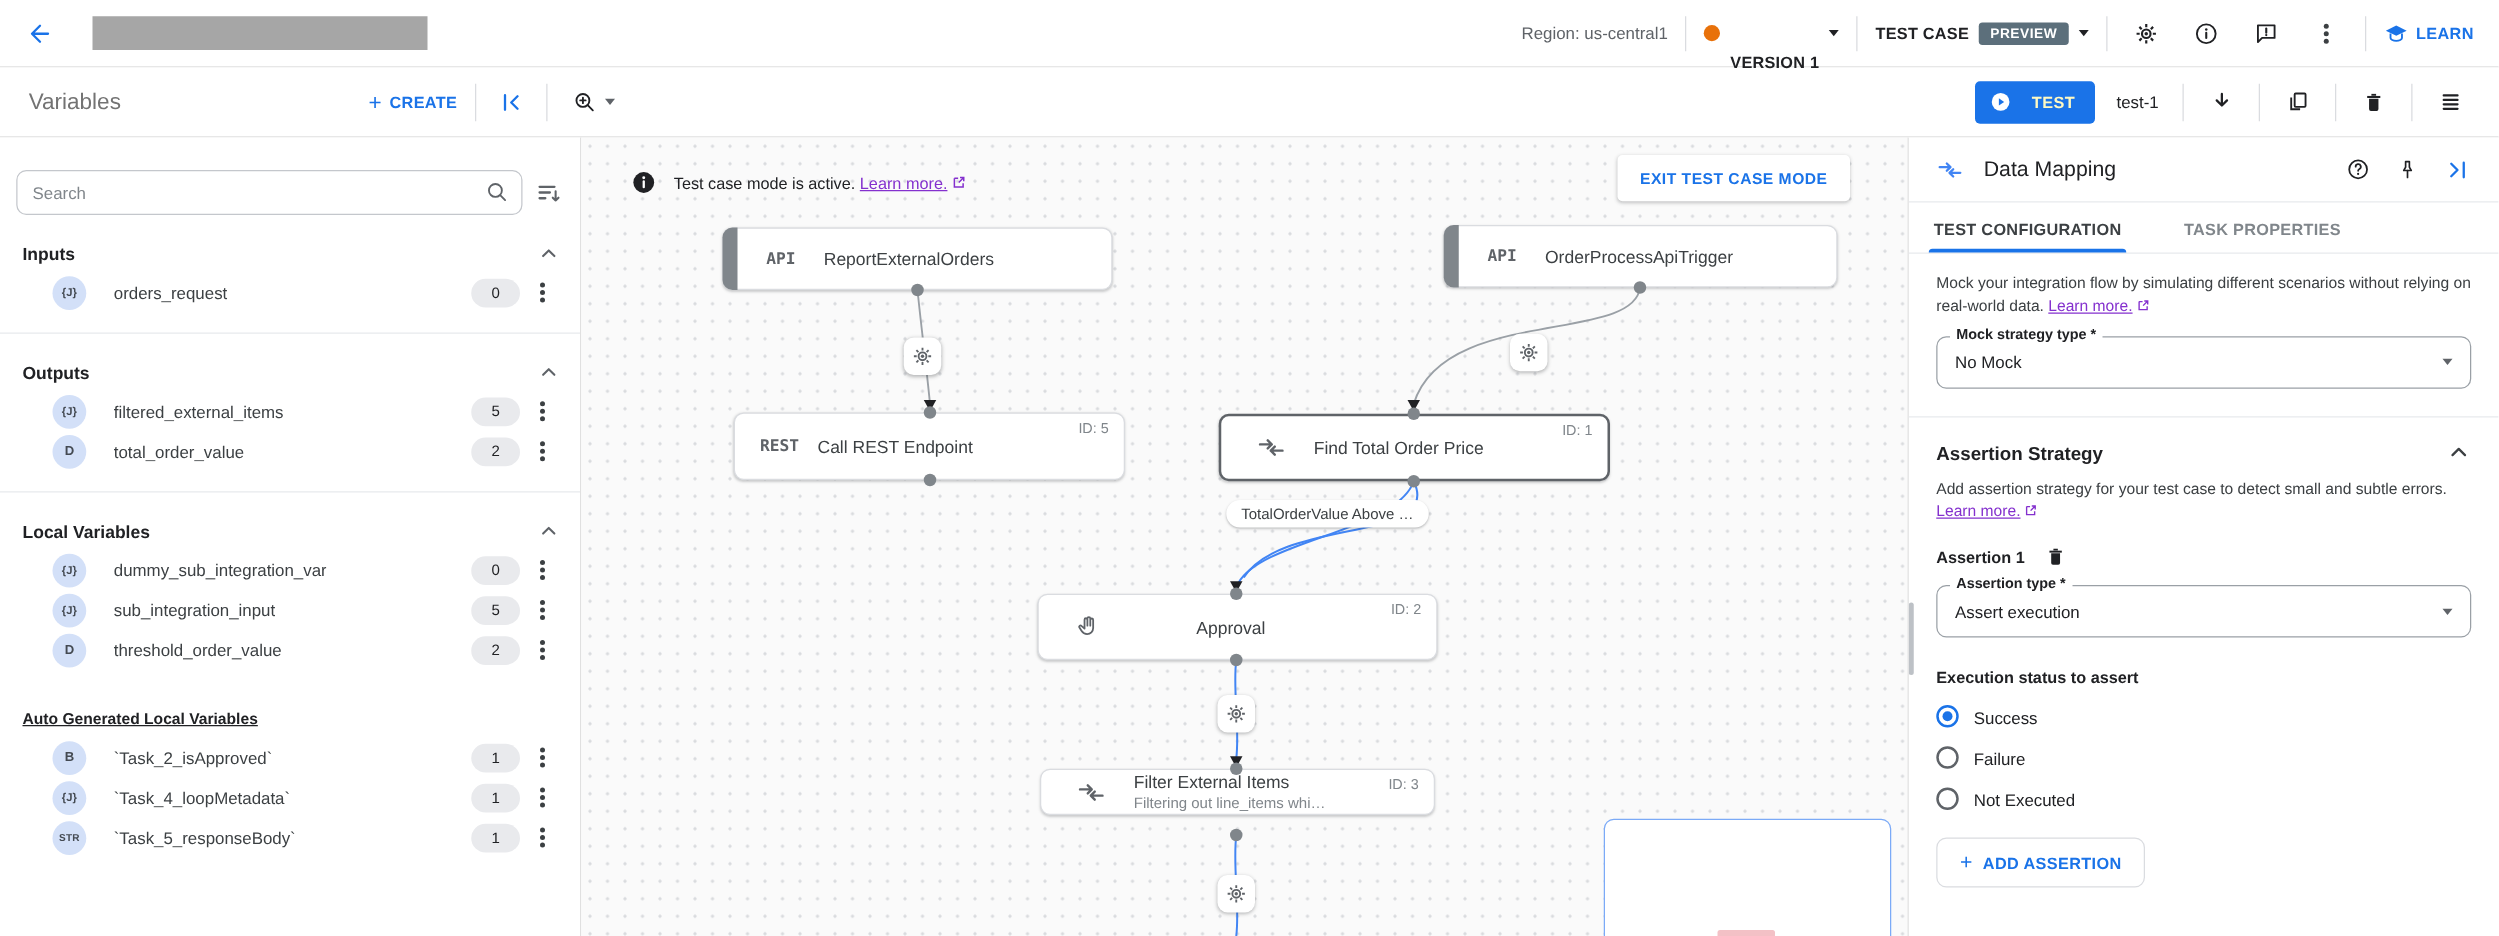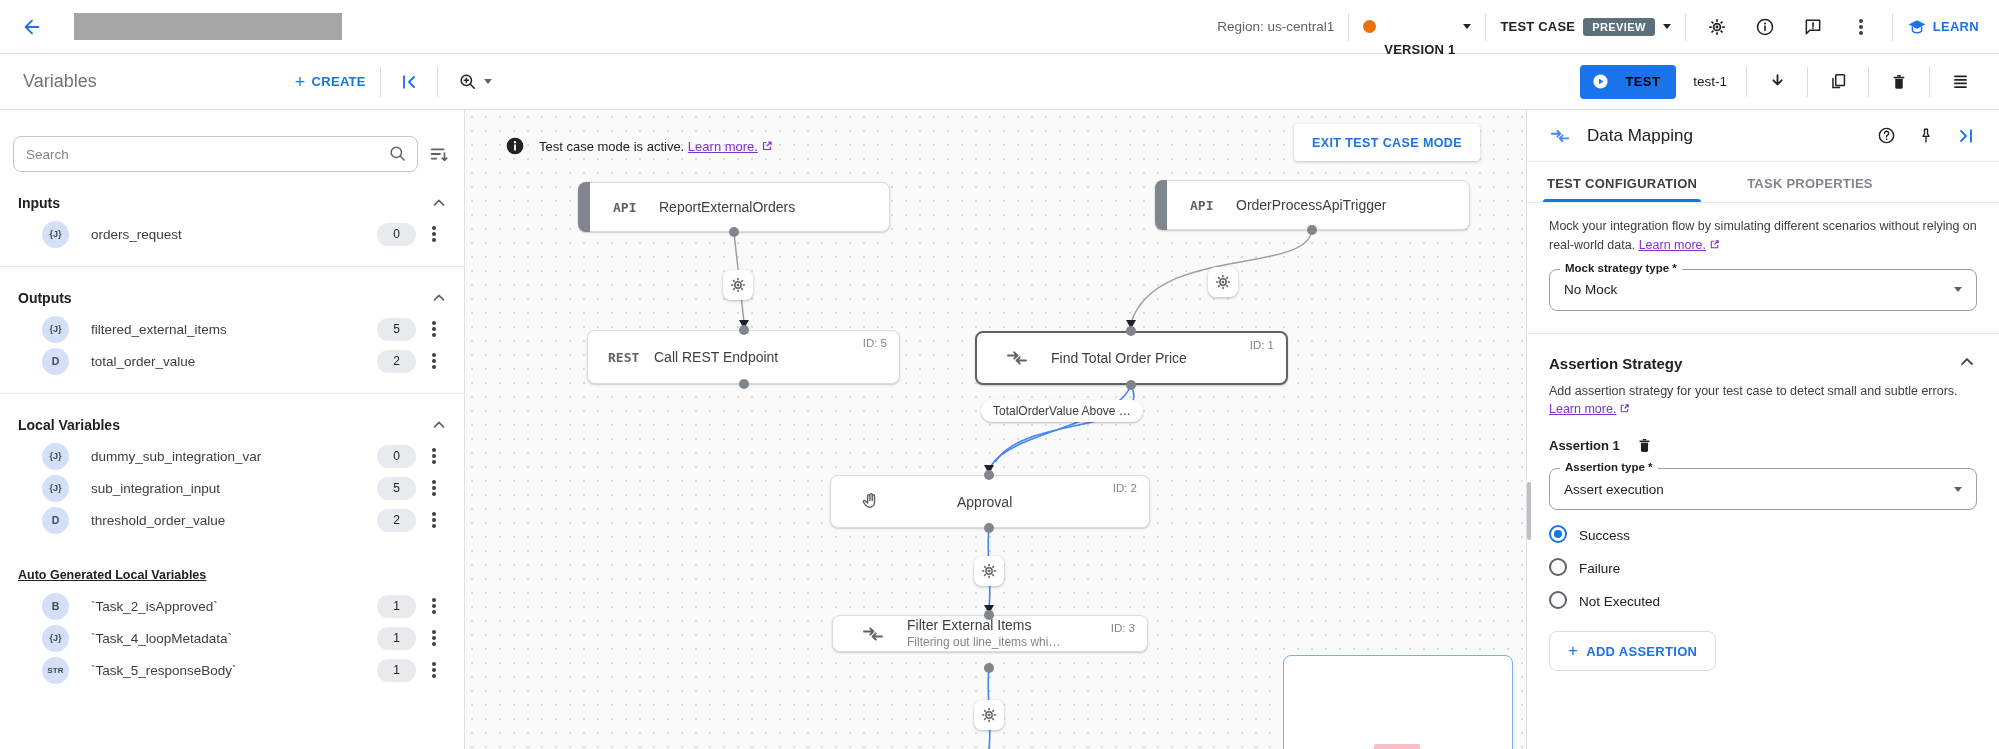--- a/index.html
+++ b/index.html
@@ -25,21 +25,21 @@
   .learn { display:flex; align-items:center; gap:6px; cursor:pointer; }
   .learn-label { color:#1a73e8; font-size:13px; font-weight:700; letter-spacing:.3px; }
 
   
   .toolbar { height:56px; display:flex; align-items:center; border-bottom:1px solid #e0e0e0; background:#fff; padding:0 24px 0 23px; }
   .tb-title { font-size:18px; color:#737373; font-weight:400; }
   .create-btn { margin-left:198px; display:flex; align-items:center; gap:6px; color:#1a73e8; font-size:13px; font-weight:700; letter-spacing:.3px; cursor:pointer; }
   .plus { font-size:18px; font-weight:400; line-height:1; }
   .tb-div { width:1px; height:30px; background:#dadce0; margin:0 14px; }
   .tb-right { margin-left:auto; display:flex; align-items:center; gap:13px; }
-  .test-btn { background:#1a73e8; color:#000000; border:none; border-radius:4px; height:34px; padding:0 16px 0 12px; display:flex; align-items:center; gap:16px; font-size:13px; font-weight:700; letter-spacing:.4px; cursor:pointer; font-family:inherit; }
+  .test-btn { background:#1a73e8; color:#fef9c3; border:none; border-radius:4px; height:34px; padding:0 16px 0 12px; display:flex; align-items:center; gap:16px; font-size:13px; font-weight:700; letter-spacing:.4px; cursor:pointer; font-family:inherit; }
   .testname { font-size:13.5px; color:#202124; padding:0 4px; }
 
   
   .main { display:flex; height:639px; }
 
   
   .sidebar { width:465px; border-right:1px solid #e0e0e0; padding:26px 0 0 0; overflow:hidden; background:#fff; }
   .search-row { display:flex; align-items:center; padding:0 14px 0 13px; gap:10px; }
   .search-box { flex:1; position:relative; }
   .search-box input { width:100%; height:36px; border:1px solid #c4c7cc; border-radius:8px; padding:0 38px 0 12px; font-size:13.5px; color:#202124; outline:none; font-family:inherit; }
@@ -549,20 +549,21 @@
             <rect x="9.5" y="2.8" width="5" height="2" fill="#202124"></rect>
           </svg>
       </div>
 
       <div class="ofield">
         <span class="flabel">Assertion type *</span>
         <span class="fvalue">Assert execution</span>
         <span class="caret"></span>
       </div>
 
+      <div class="status-label">Execution status to assert</div>
 
       <div class="radio-row">
         <span class="radio sel"></span>
         <span class="radio-label">Success</span>
       </div>
       <div class="radio-row">
         <span class="radio"></span>
         <span class="radio-label">Failure</span>
       </div>
       <div class="radio-row">

